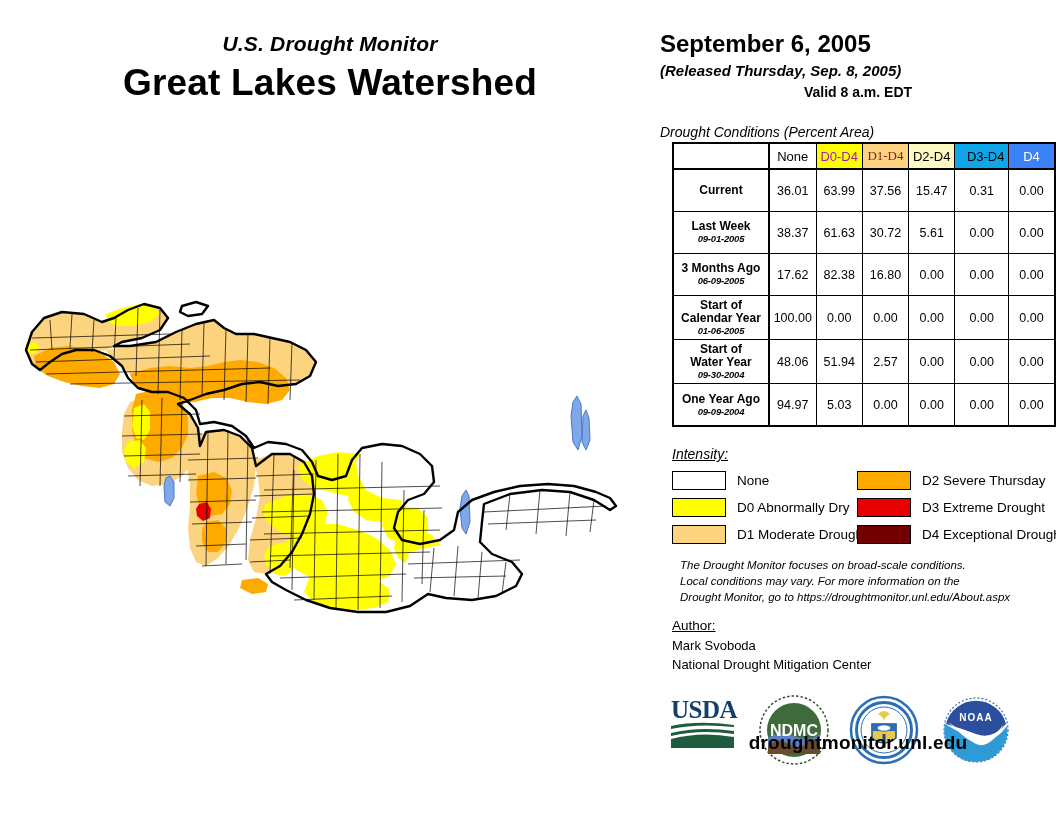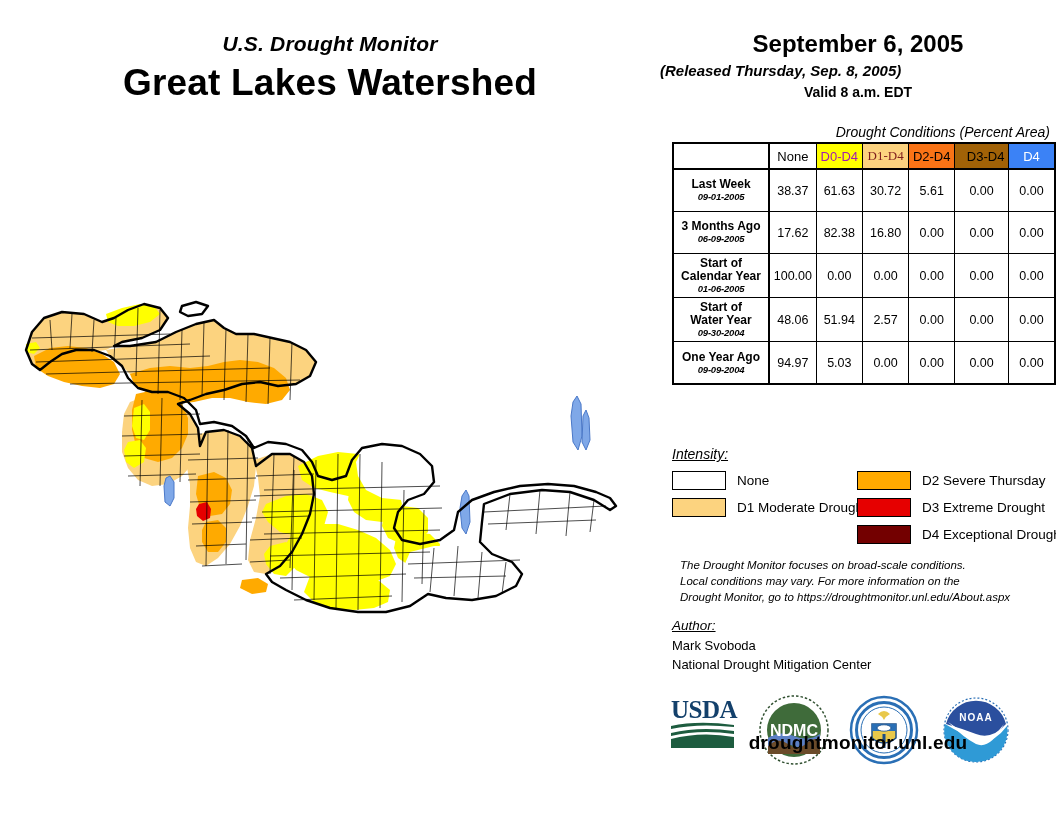--- a/index.html
+++ b/index.html
@@ -13,35 +13,35 @@
   
   #title-sub{
     left:0;top:32px;width:660px;text-align:center;
     font-size:21px;font-weight:bold;font-style:italic;letter-spacing:.2px;
   }
   #title-main{
     left:0;top:62px;width:660px;text-align:center;
     font-size:37px;font-weight:bold;letter-spacing:.2px;
   }
   #date-main{
-    left:660px;top:30px;width:396px;text-align:center;
+    left:660px;top:30px;width:396px;text-align:left;
     font-size:24px;font-weight:bold;
   }
   #date-released{
     left:660px;top:62px;width:396px;
     font-size:15px;font-weight:bold;font-style:italic;
   }
   #date-valid{
     left:660px;top:84px;width:396px;text-align:center;
     font-size:14px;font-weight:bold;
   }
 
   
   #table-caption{
-    left:660px;top:124px;width:390px;text-align:right;
+    left:660px;top:124px;width:390px;text-align:left;
     font-size:14px;font-style:italic;
   }
   #cond-table{
     left:672px;top:142px;border-collapse:collapse;
     font-size:12.5px;background:#fff;
   }
   #cond-table td,#cond-table th{
     border:1px solid #000;text-align:center;vertical-align:middle;
     padding:0;font-weight:normal;
   }
@@ -76,21 +76,21 @@
   .swatch{width:52px;height:17px;border:1px solid #000;flex:none;}
   .legend-text{margin-left:11px;font-size:13.5px;white-space:nowrap;}
 
   
   #disclaimer{
     left:672px;top:558px;width:380px;font-size:11.5px;font-style:italic;
     line-height:1.38;
     margin-left:8px;
   }
   #author-label{
-    left:672px;top:618px;font-size:13.5px;font-style:italic;
+    left:672px;top:618px;font-size:13.5px;
     text-decoration:underline;
   }
   #author-lines{left:672px;top:637px;font-size:13px;line-height:1.45;}
 
   
   #logos{left:660px;top:694px;width:390px;height:72px;}
   .logo{position:absolute;top:0;}
   #logo-usda{left:8px;}
   #logo-ndmc{left:98px;}
   #logo-usdc{left:188px;}
@@ -116,26 +116,37 @@
 
 <div class="abs" id="table-caption">Drought Conditions (Percent Area)</div>
 
 <table class="abs" id="cond-table">
   <thead>
     <tr>
       <th class="corner lbl-head"></th>
       <th class="first-val" style="background: rgb(255, 255, 255); color: rgb(0, 0, 0);">None</th>
       <th style="background: rgb(255, 255, 0); color: #a21caf;">D0-D4</th>
       <th style="background: rgb(252, 211, 127); color: #7f1d1d; font-family: Liberation Serif, serif;">D1-D4</th>
-      <th style="background: #f97316; color: rgb(0, 0, 0);">D2-D4</th>
-      <th style="background: #a16207; color: rgb(0, 0, 0); padding-left: 8px;">D3-D4</th>
+      <th style="background: #fef9c3; color: rgb(0, 0, 0);">D2-D4</th>
+      <th style="background: #0ea5e9; color: rgb(0, 0, 0); padding-left: 8px;">D3-D4</th>
       <th style="background: #3b82f6; color: rgb(255, 255, 255);">D4</th>
     </tr>
   </thead>
   <tbody>
+    <tr>
+      <td class="rowlabel">
+        <span>Current</span>
+      </td>
+      <td class="val">36.01</td>
+      <td class="val">63.99</td>
+      <td class="val">37.56</td>
+      <td class="val">15.47</td>
+      <td class="val">0.31</td>
+      <td class="val">0.00</td>
+    </tr>
     <tr>
       <td class="rowlabel">
         <span>Last Week</span>
         <span class="sub">09-01-2005</span>
       </td>
       <td class="val">38.37</td>
       <td class="val">61.63</td>
       <td class="val">30.72</td>
       <td class="val">5.61</td>
       <td class="val">0.00</td>
@@ -191,20 +202,24 @@
     </tr>
   </tbody>
 </table>
 
 <div class="abs" id="intensity-label">Intensity:</div>
 
 <div class="abs legend-col" id="legend-left">
   <div class="legend-row">
     <span class="swatch" id="sw-l0" style="background: rgb(255, 255, 255);"></span>
     <span class="legend-text">None</span>
+  </div>
+  <div class="legend-row">
+    <span class="swatch" id="sw-l1" style="background: rgb(255, 255, 0);"></span>
+    <span class="legend-text">D0 Abnormally Dry</span>
   </div>
   <div class="legend-row">
     <span class="swatch" id="sw-l2" style="background: rgb(252, 211, 127);"></span>
     <span class="legend-text">D1 Moderate Drought</span>
   </div>
 </div>
 
 <div class="abs legend-col" id="legend-right">
   <div class="legend-row">
     <span class="swatch" id="sw-r0" style="background: rgb(255, 170, 0);"></span>

